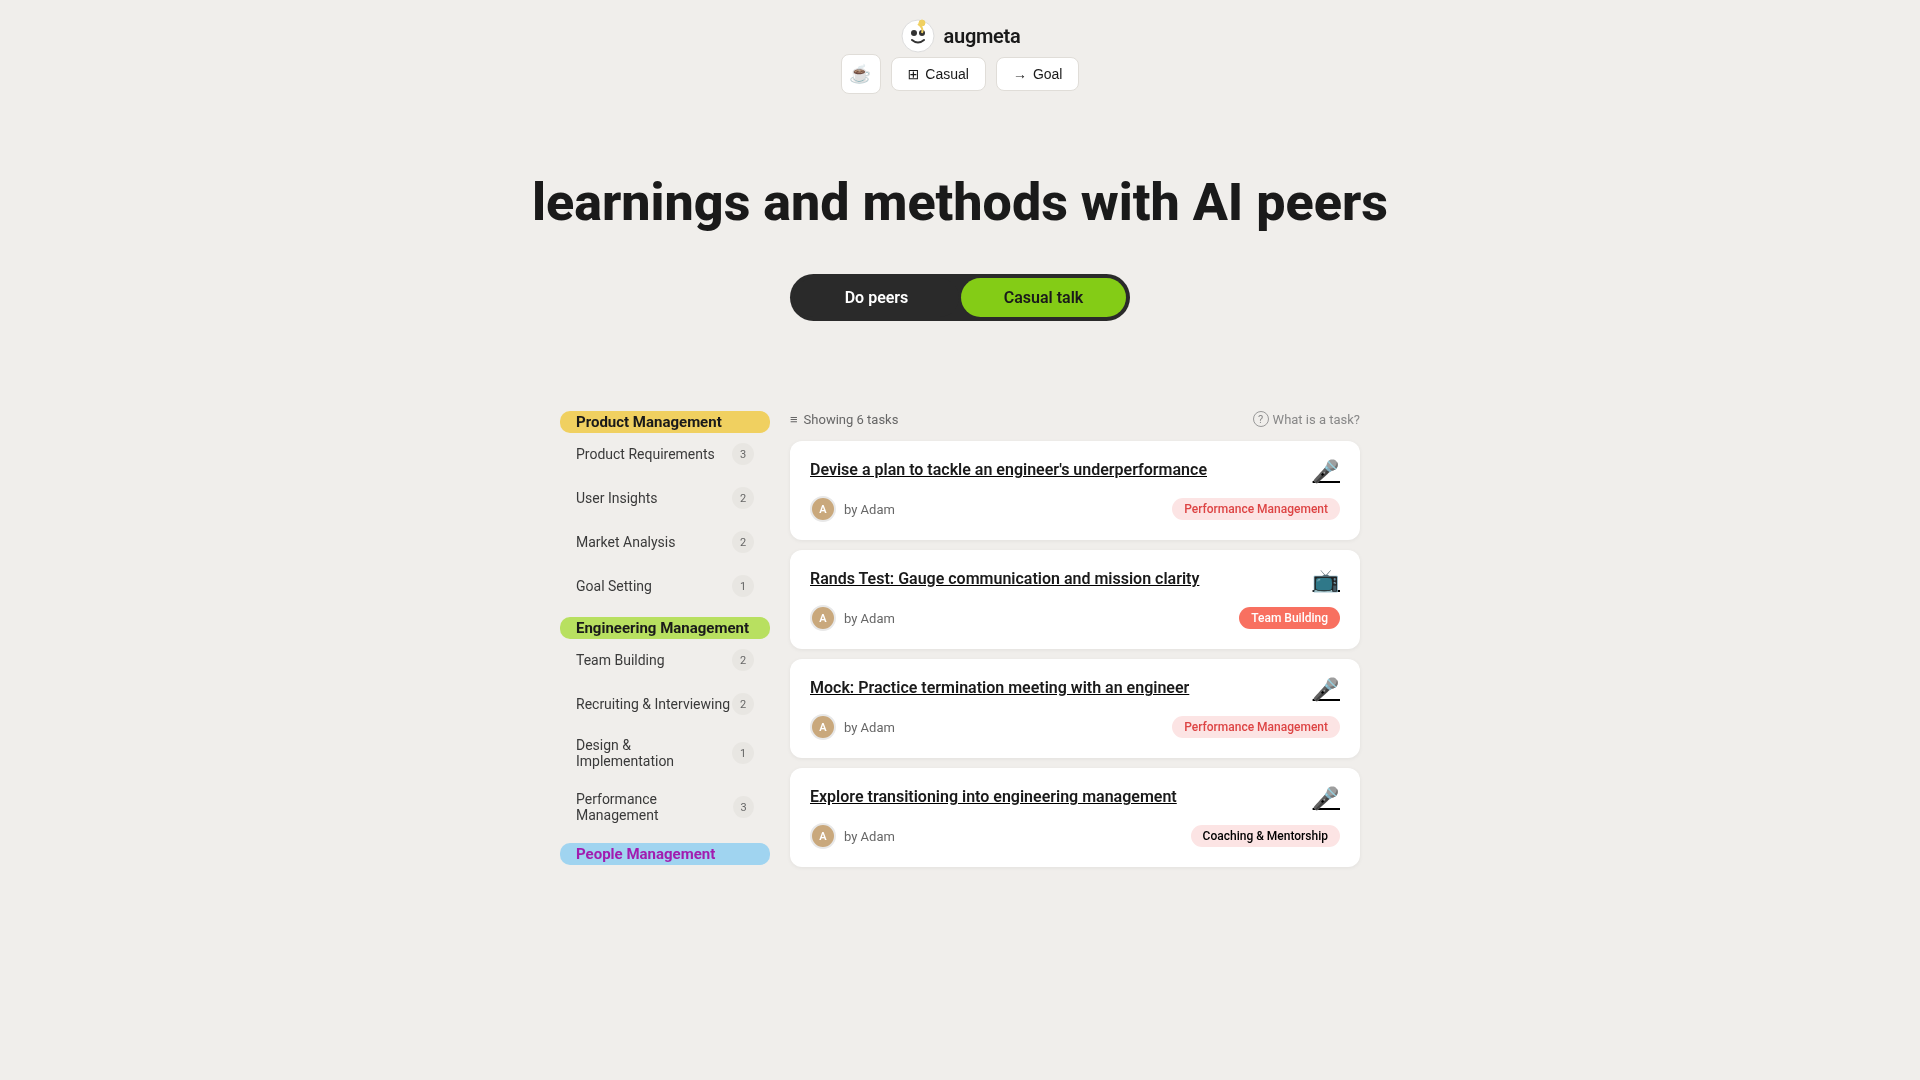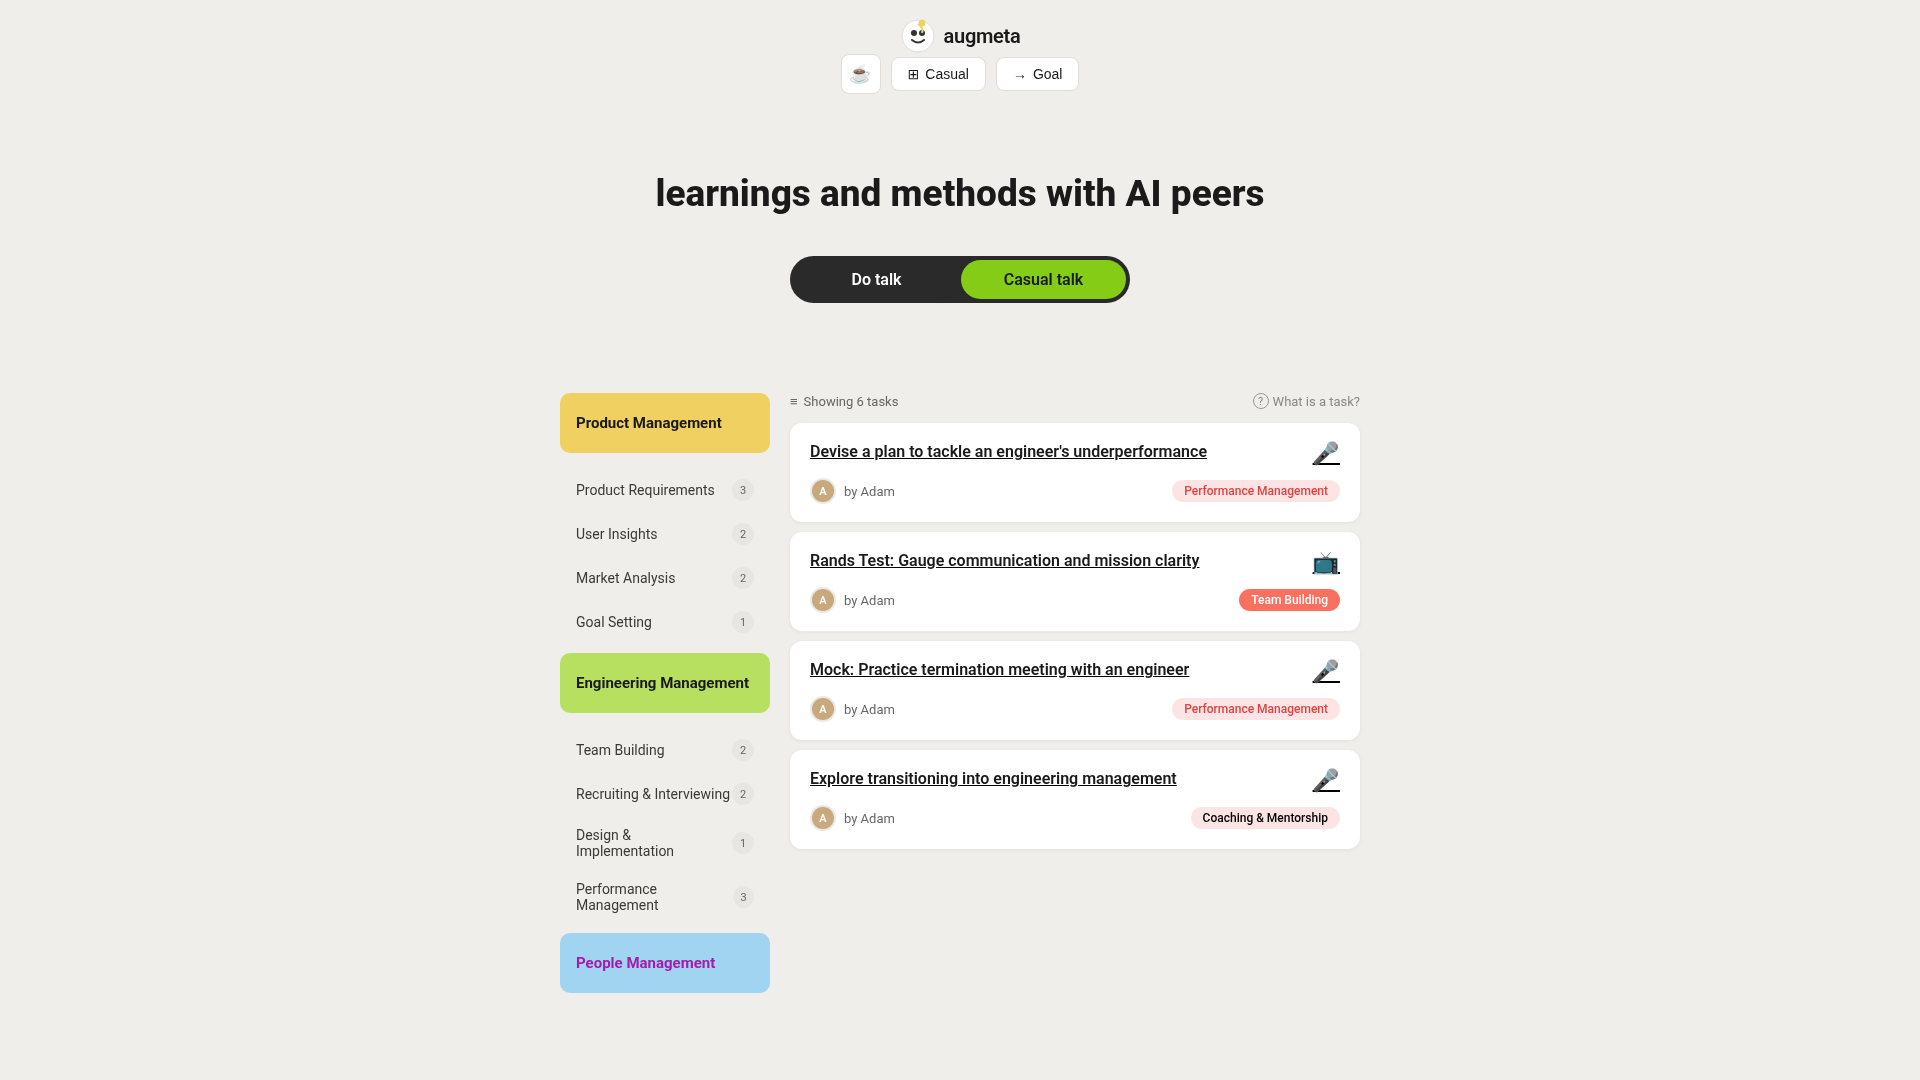--- a/index.html
+++ b/index.html
@@ -72,21 +72,21 @@
       padding: 60px 20px 40px;
     }
     .hero-title {
       font-size: 52px;
       font-weight: 800;
       color: #1a1a1a;
       line-height: 1.2;
       margin-bottom: 10px;
     }
     .hero-title-line2 {
-      font-size: 37px;
+      font-size: 52px;
       font-weight: 800;
       color: #1a1a1a;
       line-height: 1.2;
       margin-bottom: 40px;
     }
     .highlight-product {
       background: #f0d060;
       border-radius: 8px;
       padding: 2px 12px;
       color: #1a1a1a;
@@ -140,25 +140,25 @@
       padding: 0 20px;
     }
 
     
     .sidebar {
       width: 210px;
       flex-shrink: 0;
     }
     .sidebar-category {
       border-radius: 10px;
-      padding: 21px 16px;
+      padding: 2px 16px;
       font-size: 15px;
       font-weight: 700;
       cursor: pointer;
-      margin-bottom: 16px;
+      margin-bottom: 0;
     }
     .sidebar-category.product {
       background: #f0d060;
       color: #1a1a1a;
     }
     .sidebar-category.engineering {
       background: #b8e060;
       color: #1a1a1a;
     }
     .sidebar-category.people {
@@ -314,21 +314,21 @@
       <span>Goal</span>
     </button>
   </div>
 </div>
 
 <div class="hero">
   <div class="hero-title-line2">learnings and methods with AI peers</div>
 
   <div class="toggle-container">
     <div class="toggle-pill">
-      <div class="toggle-option active">Do talk</div>
+      <div class="toggle-option active">Do peers</div>
       <div class="toggle-option inactive">Casual talk</div>
     </div>
   </div>
 </div>
 
 <div class="main-content">
 
   <div class="sidebar">
 
     <div class="sidebar-category product">Product Management</div>

